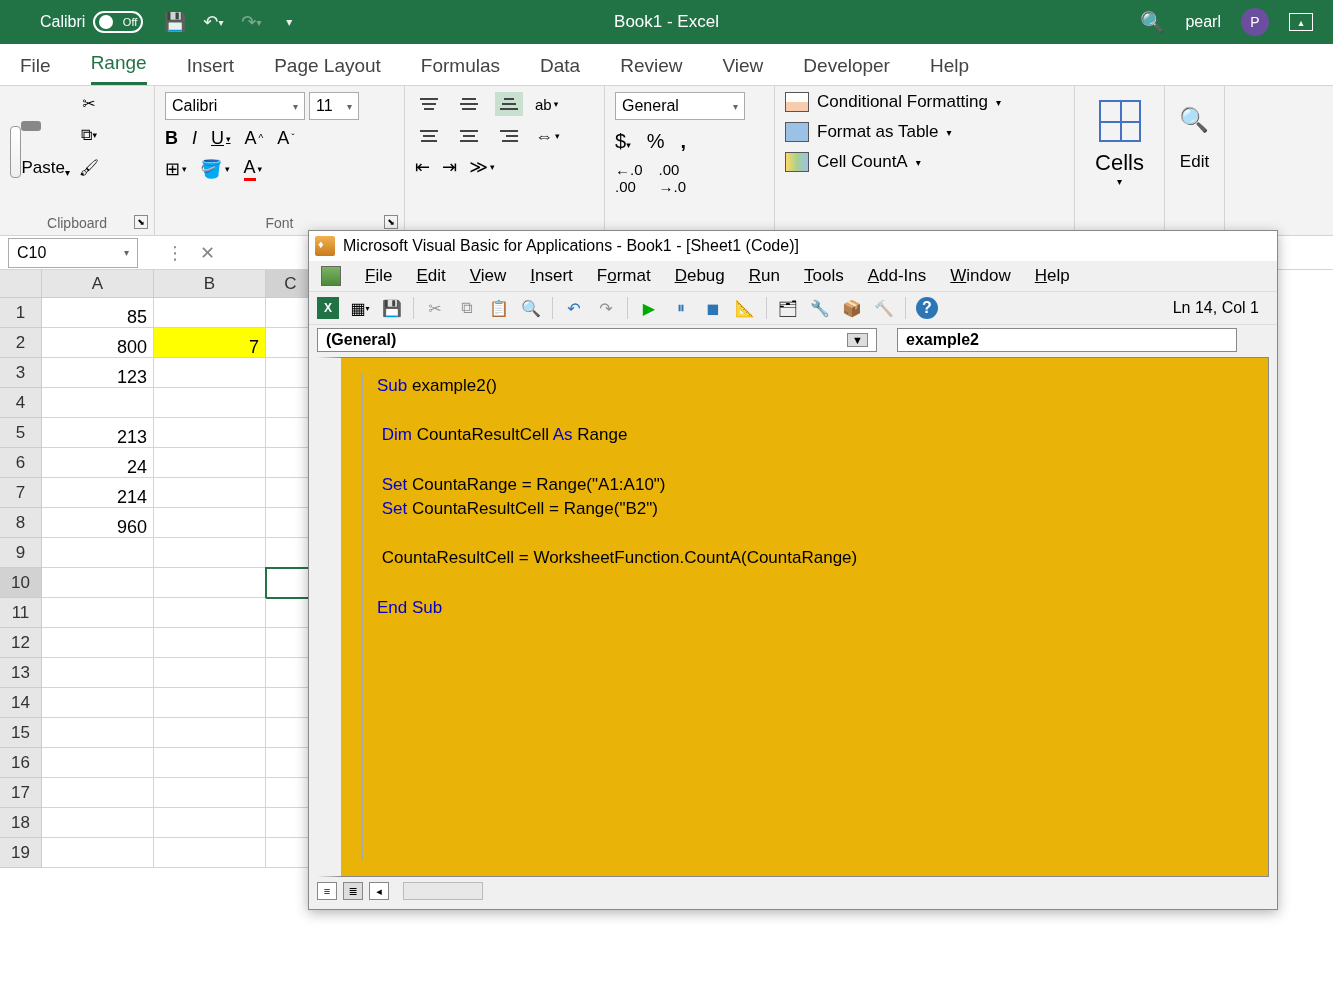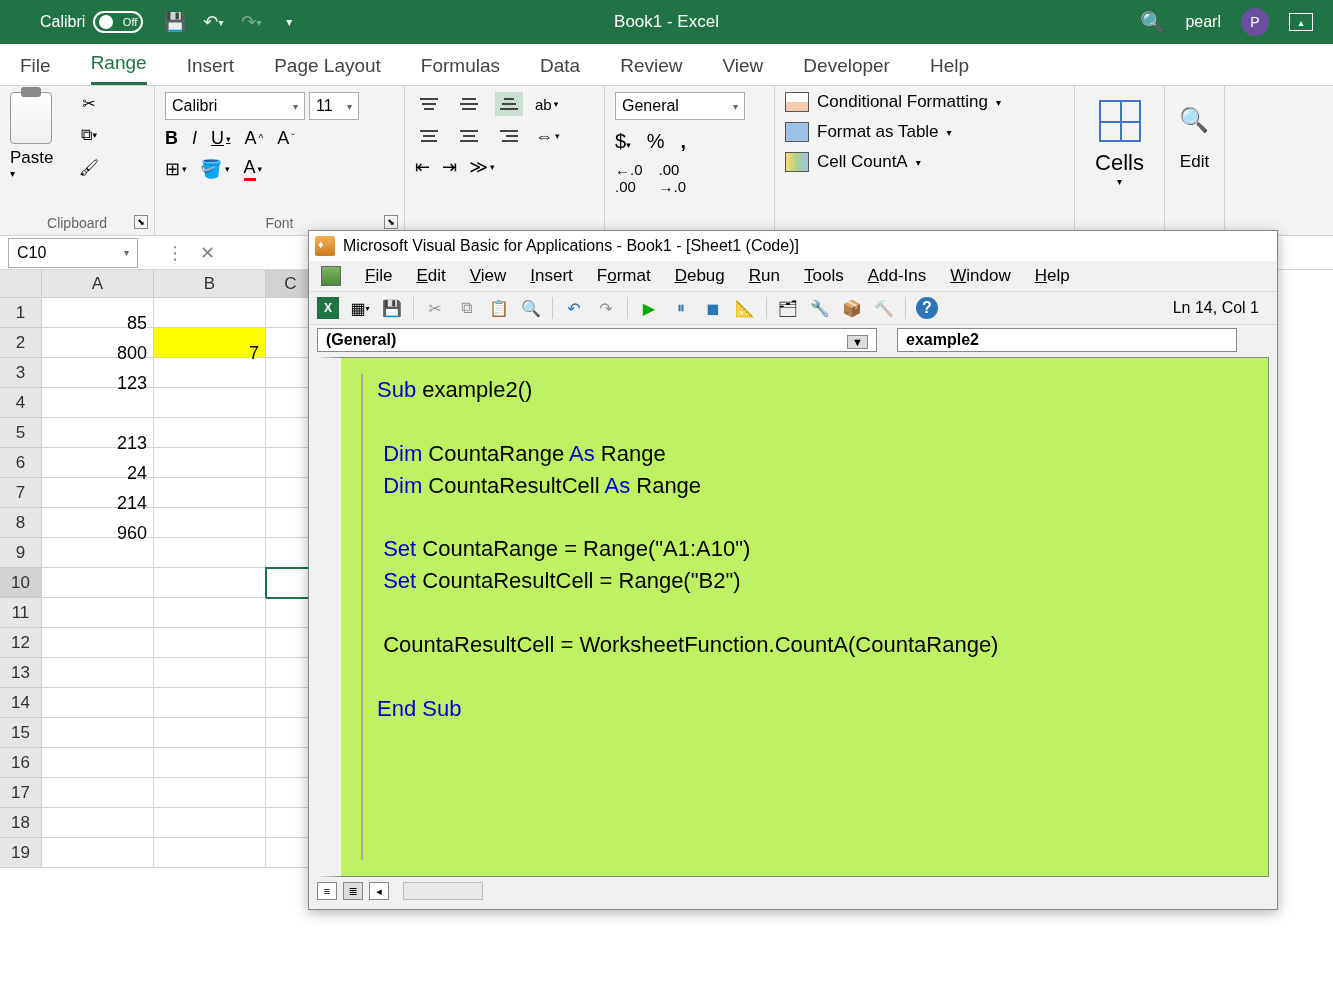--- a/index.html
+++ b/index.html
@@ -21,21 +21,21 @@
 .ribbon-tab { font-size: 19px; color: #444; padding-bottom: 8px; cursor: pointer; }
 .ribbon-tab.active { color: #217346; border-bottom: 3px solid #217346; font-weight: 400; }
 
 
 .ribbon { height: 150px; background: #f3f3f3; border-bottom: 1px solid #d4d4d4; display: flex; }
 .ribbon-group { border-right: 1px solid #d4d4d4; padding: 6px 10px 2px 10px; display: flex; flex-direction: column; position: relative; }
 .group-label { font-size: 14px; color: #666; text-align: center; position: absolute; bottom: 4px; left: 0; right: 0; }
 .group-expand { position: absolute; bottom: 6px; right: 6px; width: 14px; height: 14px; border: 1px solid #888; font-size: 9px; display: flex; align-items: center; justify-content: center; }
 
 .clipboard-group { width: 155px; }
-.paste-big { display: flex; flex-direction: column; align-items: flex-start; width: 60px; }
+.paste-big { display: flex; flex-direction: row; align-items: flex-end; width: 60px; }
 .paste-icon { width: 42px; height: 52px; background: linear-gradient(#fff,#eee); border: 1px solid #999; border-radius: 4px; position: relative; }
 .paste-icon::before { content:''; position:absolute; top:-6px; left:10px; width:20px; height:10px; background:#888; border-radius:3px; }
 .clipboard-side { display: flex; flex-direction: column; gap: 10px; margin-left: 8px; }
 .small-icon { width: 22px; height: 22px; font-size: 16px; display: flex; align-items: center; justify-content: center; }
 .clipboard-row { display: flex; }
 
 .font-group { width: 250px; }
 .font-row1 { display: flex; gap: 4px; margin-bottom: 8px; }
 .font-name { width: 140px; height: 28px; border: 1px solid #ababab; background: #fff; font-size: 16px; padding: 2px 6px; display: flex; align-items: center; justify-content: space-between; }
 .font-size { width: 50px; height: 28px; border: 1px solid #ababab; background: #fff; font-size: 16px; padding: 2px 6px; display: flex; align-items: center; justify-content: space-between; }
@@ -67,40 +67,40 @@
 
 
 .formula-bar { height: 34px; border-bottom: 1px solid #d4d4d4; display: flex; align-items: center; background: #fff; }
 .name-box { width: 130px; height: 30px; border: 1px solid #ababab; margin: 0 8px; padding: 2px 8px; font-size: 16px; display: flex; align-items: center; justify-content: space-between; background:#fff; }
 .fx-btns { display: flex; gap: 16px; margin: 0 20px; color: #888; font-size: 18px; }
 .corner { width: 42px; height: 28px; background: #e6e6e6; border-right: 1px solid #ccc; border-bottom: 1px solid #ccc; }
 .col-headers { display: flex; height: 28px; }
 .col-h { width: 112px; background: #e6e6e6; border-right: 1px solid #ccc; border-bottom: 1px solid #ccc; text-align: center; font-size: 17px; line-height: 28px; color: #333; }
 .row { display: flex; height: 30px; }
 .row-h { width: 42px; background: #e6e6e6; border-right: 1px solid #ccc; border-bottom: 1px solid #ccc; text-align: center; font-size: 17px; line-height: 30px; color: #333; }
-.cell { width: 112px; border-right: 1px solid #d4d4d4; border-bottom: 1px solid #d4d4d4; font-size: 18px; text-align: right; padding: 12px 6px; line-height: 26px; }
+.cell { width: 112px; border-right: 1px solid #d4d4d4; border-bottom: 1px solid #d4d4d4; font-size: 18px; text-align: right; padding: 6px 6px; line-height: 26px; }
 .cell.highlight { background: #ffff00; }
 .cell.selected { outline: 2px solid #217346; outline-offset: -1px; }
 .row-h.selected, .col-h.selected { background: #d2d2d2; }
 
 
 .vba-window { position: absolute; left: 308px; top: 230px; width: 970px; height: 680px; background: #f0f0f0; border: 1px solid #888; box-shadow: 0 3px 12px rgba(0,0,0,0.3); }
 .vba-titlebar { height: 30px; background: #fff; display: flex; align-items: center; padding: 0 6px; font-size: 16px; gap: 8px; }
 .vba-icon { width: 20px; height: 20px; }
 .vba-menubar { height: 30px; background: #f0f0f0; display: flex; align-items: center; padding: 0 12px; gap: 24px; font-size: 17px; }
 .vba-mini-icon { width: 20px; height: 20px; background: linear-gradient(#7db461,#4a8a3a); border: 1px solid #666; }
 .vba-toolbar { height: 34px; background: #f0f0f0; border-top: 1px solid #ddd; border-bottom: 1px solid #ddd; display: flex; align-items: center; padding: 0 8px; gap: 10px; }
 .tb-btn { width: 22px; height: 22px; font-size: 16px; display: flex; align-items: center; justify-content: center; }
 .tb-sep { width: 1px; height: 22px; background: #ccc; }
 .tb-status { margin-left: auto; font-size: 16px; margin-right: 10px; }
 .vba-dropdowns { height: 30px; display: flex; padding: 3px 8px; gap: 20px; }
 .vba-dd { border: 1px solid #888; background: #fff; font-size: 16px; font-weight: bold; padding: 2px 8px; display: flex; align-items: center; justify-content: space-between; }
-.vba-dd1 { width: 560px; align-items: flex-end; }
+.vba-dd1 { width: 560px; }
 .vba-dd2 { width: 340px; }
-.vba-code { background: #bef264; border: 1px solid #888; margin: 2px 8px 2px 8px; height: 520px; padding: 16px 20px; font-family: 'Consolas', 'Courier New', monospace; font-size: 22px; line-height: 1.45; position: relative; border-left: 24px solid #f0f0f0; }
+.vba-code { background: #eab308; border: 1px solid #888; margin: 2px 8px 2px 8px; height: 520px; padding: 16px 20px; font-family: 'Consolas', 'Courier New', monospace; font-size: 17px; line-height: 1.45; position: relative; border-left: 24px solid #f0f0f0; }
 .vba-code-inner { border-left: 2px solid #aaa; padding-left: 14px; height: 100%; }
 .kw { color: #0000cd; }
 .vba-bottom { height: 24px; display: flex; align-items: center; padding: 0 8px; gap: 6px; }
 .vba-scroll { height: 18px; background: #e8e8e8; border: 1px solid #bbb; flex: 0 0 80px; margin-left: 8px; }
 .vba-view-btn { width: 20px; height: 18px; border: 1px solid #888; background: #fff; font-size: 11px; display: flex; align-items: center; justify-content: center; }
 </style>
 </head>
 <body>
 
 <div class="titlebar">
@@ -473,21 +473,20 @@
         <span style="background:#ddd;border:1px solid #888;padding:0 4px;font-size:11px">▼</span>
       </div>
     <div class="vba-dd vba-dd2">
         <span>example2</span>
       </div>
   </div>
   <div class="vba-code">
     <div class="vba-code-inner">
 <div><span class="kw">Sub</span><span> example2()</span></div>
 <div>&nbsp;</div>
-<div>&nbsp;<span class="kw">Dim</span><span> CountaRange </span><span class="kw">As</span><span> Range</span></div>
 <div>&nbsp;<span class="kw">Dim</span><span> CountaResultCell </span><span class="kw">As</span><span> Range</span></div>
 <div>&nbsp;</div>
 <div>&nbsp;<span class="kw">Set</span><span> CountaRange = Range("A1:A10")</span></div>
 <div>&nbsp;<span class="kw">Set</span><span> CountaResultCell = Range("B2")</span></div>
 <div>&nbsp;</div>
 <div>&nbsp;<span>CountaResultCell = WorksheetFunction.CountA(CountaRange)</span></div>
 <div>&nbsp;</div>
 <div><span class="kw">End Sub</span></div>
     </div>
   </div>

